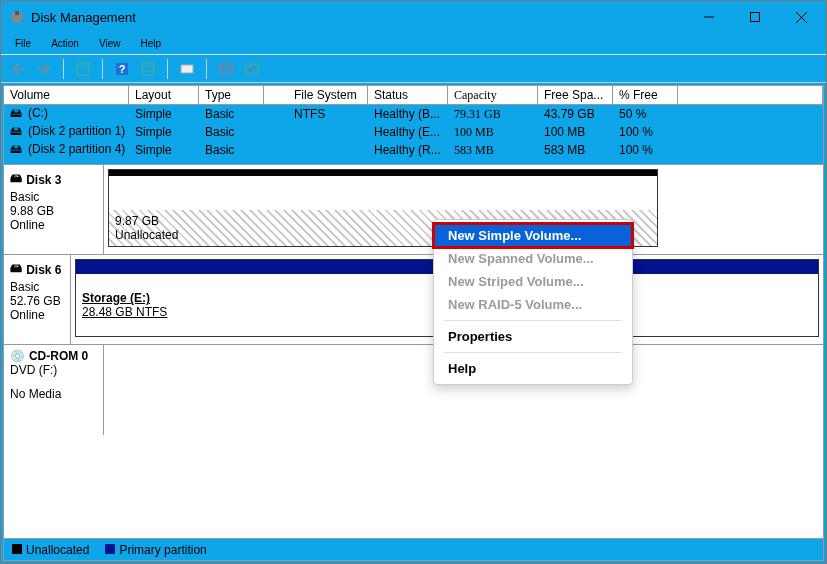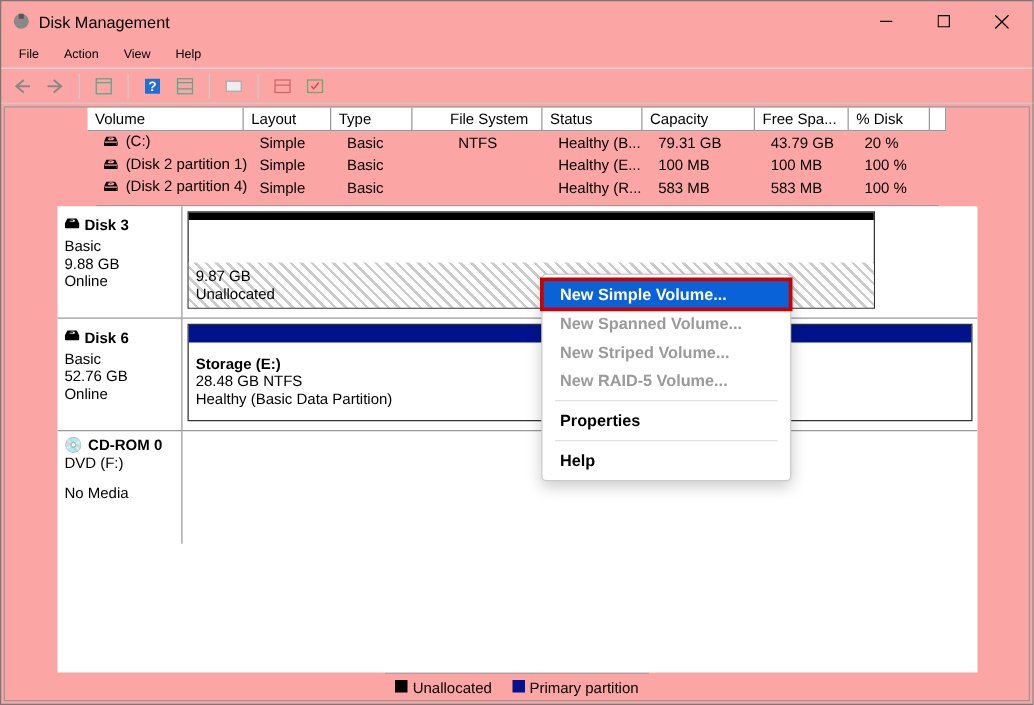--- a/index.html
+++ b/index.html
@@ -1,33 +1,33 @@
 <!DOCTYPE html>
 <html><head>
 <meta charset="utf-8">
 <style>
   * { box-sizing: border-box; font-family: 'Segoe UI', Tahoma, sans-serif; }
   body { margin: 0; background: #fff; font-size: 12px; color: #000; }
-  .window { width: 827px; height: 564px; border: 1px solid #787878; display: flex; flex-direction: column; position: relative; background: #fca5a5;}
+  .window { width: 827px; height: 564px; border: 1px solid #787878; display: flex; flex-direction: column; position: relative; background: #0ea5e9;}
   .titlebar { height: 32px; display: flex; align-items: center; padding: 0 2px 0 8px; }
   .titlebar .icon { width: 16px; height: 16px; margin-right: 6px; }
   .titlebar .title { flex: 1; font-size: 13px; }
   .winbtn { width: 46px; height: 32px; display:flex; align-items:center; justify-content:center; }
   .menubar { height: 22px; display: flex; align-items: center; padding: 0 4px; border-bottom: 1px solid #e0e0e0;}
   .menubar span { padding: 2px 10px; font-size: 10px;}
   .toolbar { height: 28px; display: flex; align-items: center; padding: 0 6px; gap: 4px; border-bottom: 1px solid #ccc;}
   .toolbar .tb { width: 22px; height: 22px; display: flex; align-items: center; justify-content: center; border:1px solid transparent; }
   .toolbar .sep { width: 1px; height: 20px; background: #ccc; margin: 0 4px; }
-  .main { flex:1; display:flex; flex-direction:column; border: 1px solid #999; margin: 2px; overflow:hidden;align-items:center;}
+  .main { flex:1; display:flex; flex-direction:column; border: 1px solid #999; margin: 2px; overflow:hidden;}
   .grid-head { display:flex; background:#fff; border-bottom:1px solid #999;}
   .grid-head .col { border-right:1px solid #999; padding:2px 6px; height:18px; overflow:hidden; white-space:nowrap;}
   .grid-body { height:60px; overflow:hidden; border-bottom:1px solid #999;}
   .grid-row { display:flex; height:18px; align-items:center;}
   .grid-row .cell { padding:0 6px; overflow:hidden; white-space:nowrap;}
-  .cw0{width:125px;} .cw1{width:70px;} .cw2{width:65px;} .cw3{width:80px;margin-left:24px;} .cw4{width:80px;} .cw5{width:90px;} .cw6{width:75px;} .cw7{width:65px;} .cw8{flex:1;}
+  .cw0{width:125px;} .cw1{width:70px;} .cw2{width:65px;} .cw3{width:80px;margin-left:24px;} .cw4{width:80px;} .cw5{width:90px;font-family:Liberation Serif, serif;} .cw6{width:75px;} .cw7{width:65px;} .cw8{flex:1;}
   .vol-icon{display:inline-block;width:18px;}
   .diagram { flex:1; overflow:hidden; background:#fff; position:relative;}
   .drow { display:flex; border-bottom:1px solid #999; height:90px;}
   .drow.last{border-bottom:none;}
   .dinfo { width:100px; border-right:1px solid #999; padding:4px 6px; color:#000;}
   .dinfo .dname{font-weight:bold; display:flex; align-items:center; gap:4px;}
   .dmap { flex:1; padding:4px; position:relative;}
   .part { border:1px solid #333; height:78px; position:relative; display:flex; flex-direction:column;}
   .part .stripe { height:14px; background:#000;}
   .part .stripe.blue { background:#00138c;}
@@ -135,34 +135,34 @@
   <div class="main">
 
     <div class="grid-head">
       <div class="col cw0">Volume</div>
       <div class="col cw1">Layout</div>
       <div class="col cw2">Type</div>
       <div class="col cw3">File System</div>
       <div class="col cw4">Status</div>
       <div class="col cw5">Capacity</div>
       <div class="col cw6">Free Spa...</div>
-      <div class="col cw7">% Disk</div>
+      <div class="col cw7">% Free</div>
       <div class="col cw8"></div>
     </div>
 
     <div class="grid-body">
       <div class="grid-row">
         <div class="cell cw0"><span class="vol-icon">🖴</span><span>(C:)</span></div>
         <div class="cell cw1">Simple</div>
         <div class="cell cw2">Basic</div>
         <div class="cell cw3">NTFS</div>
         <div class="cell cw4">Healthy (B...</div>
         <div class="cell cw5">79.31 GB</div>
         <div class="cell cw6">43.79 GB</div>
-        <div class="cell cw7">20 %</div>
+        <div class="cell cw7">50 %</div>
       </div>
       <div class="grid-row">
         <div class="cell cw0"><span class="vol-icon">🖴</span><span>(Disk 2 partition 1)</span></div>
         <div class="cell cw1">Simple</div>
         <div class="cell cw2">Basic</div>
         <div class="cell cw3"></div>
         <div class="cell cw4">Healthy (E...</div>
         <div class="cell cw5">100 MB</div>
         <div class="cell cw6">100 MB</div>
         <div class="cell cw7">100 %</div>
@@ -206,26 +206,25 @@
         <div class="dinfo">
           <div class="dname">
               <span>🖴</span>
               <span>Disk 6</span>
             </div>
           <div>Basic</div>
           <div>52.76 GB</div>
           <div>Online</div>
         </div>
         <div class="dmap">
-          <div class="part" style="width:628px;">
+          <div class="part" style="width:744px;text-decoration:underline;">
             <div class="stripe blue"></div>
             <div class="body">
               <div style="font-weight:bold">Storage  (E:)</div>
               <div>28.48 GB NTFS</div>
-              <div>Healthy (Basic Data Partition)</div>
             </div>
           </div>
         </div>
       </div>
 
       <div class="drow last" style="height:auto; min-height:90px;">
         <div class="dinfo" style="border-right:1px solid #999;">
           <div class="dname">
               <span>💿</span>
               <span>CD-ROM 0</span>

